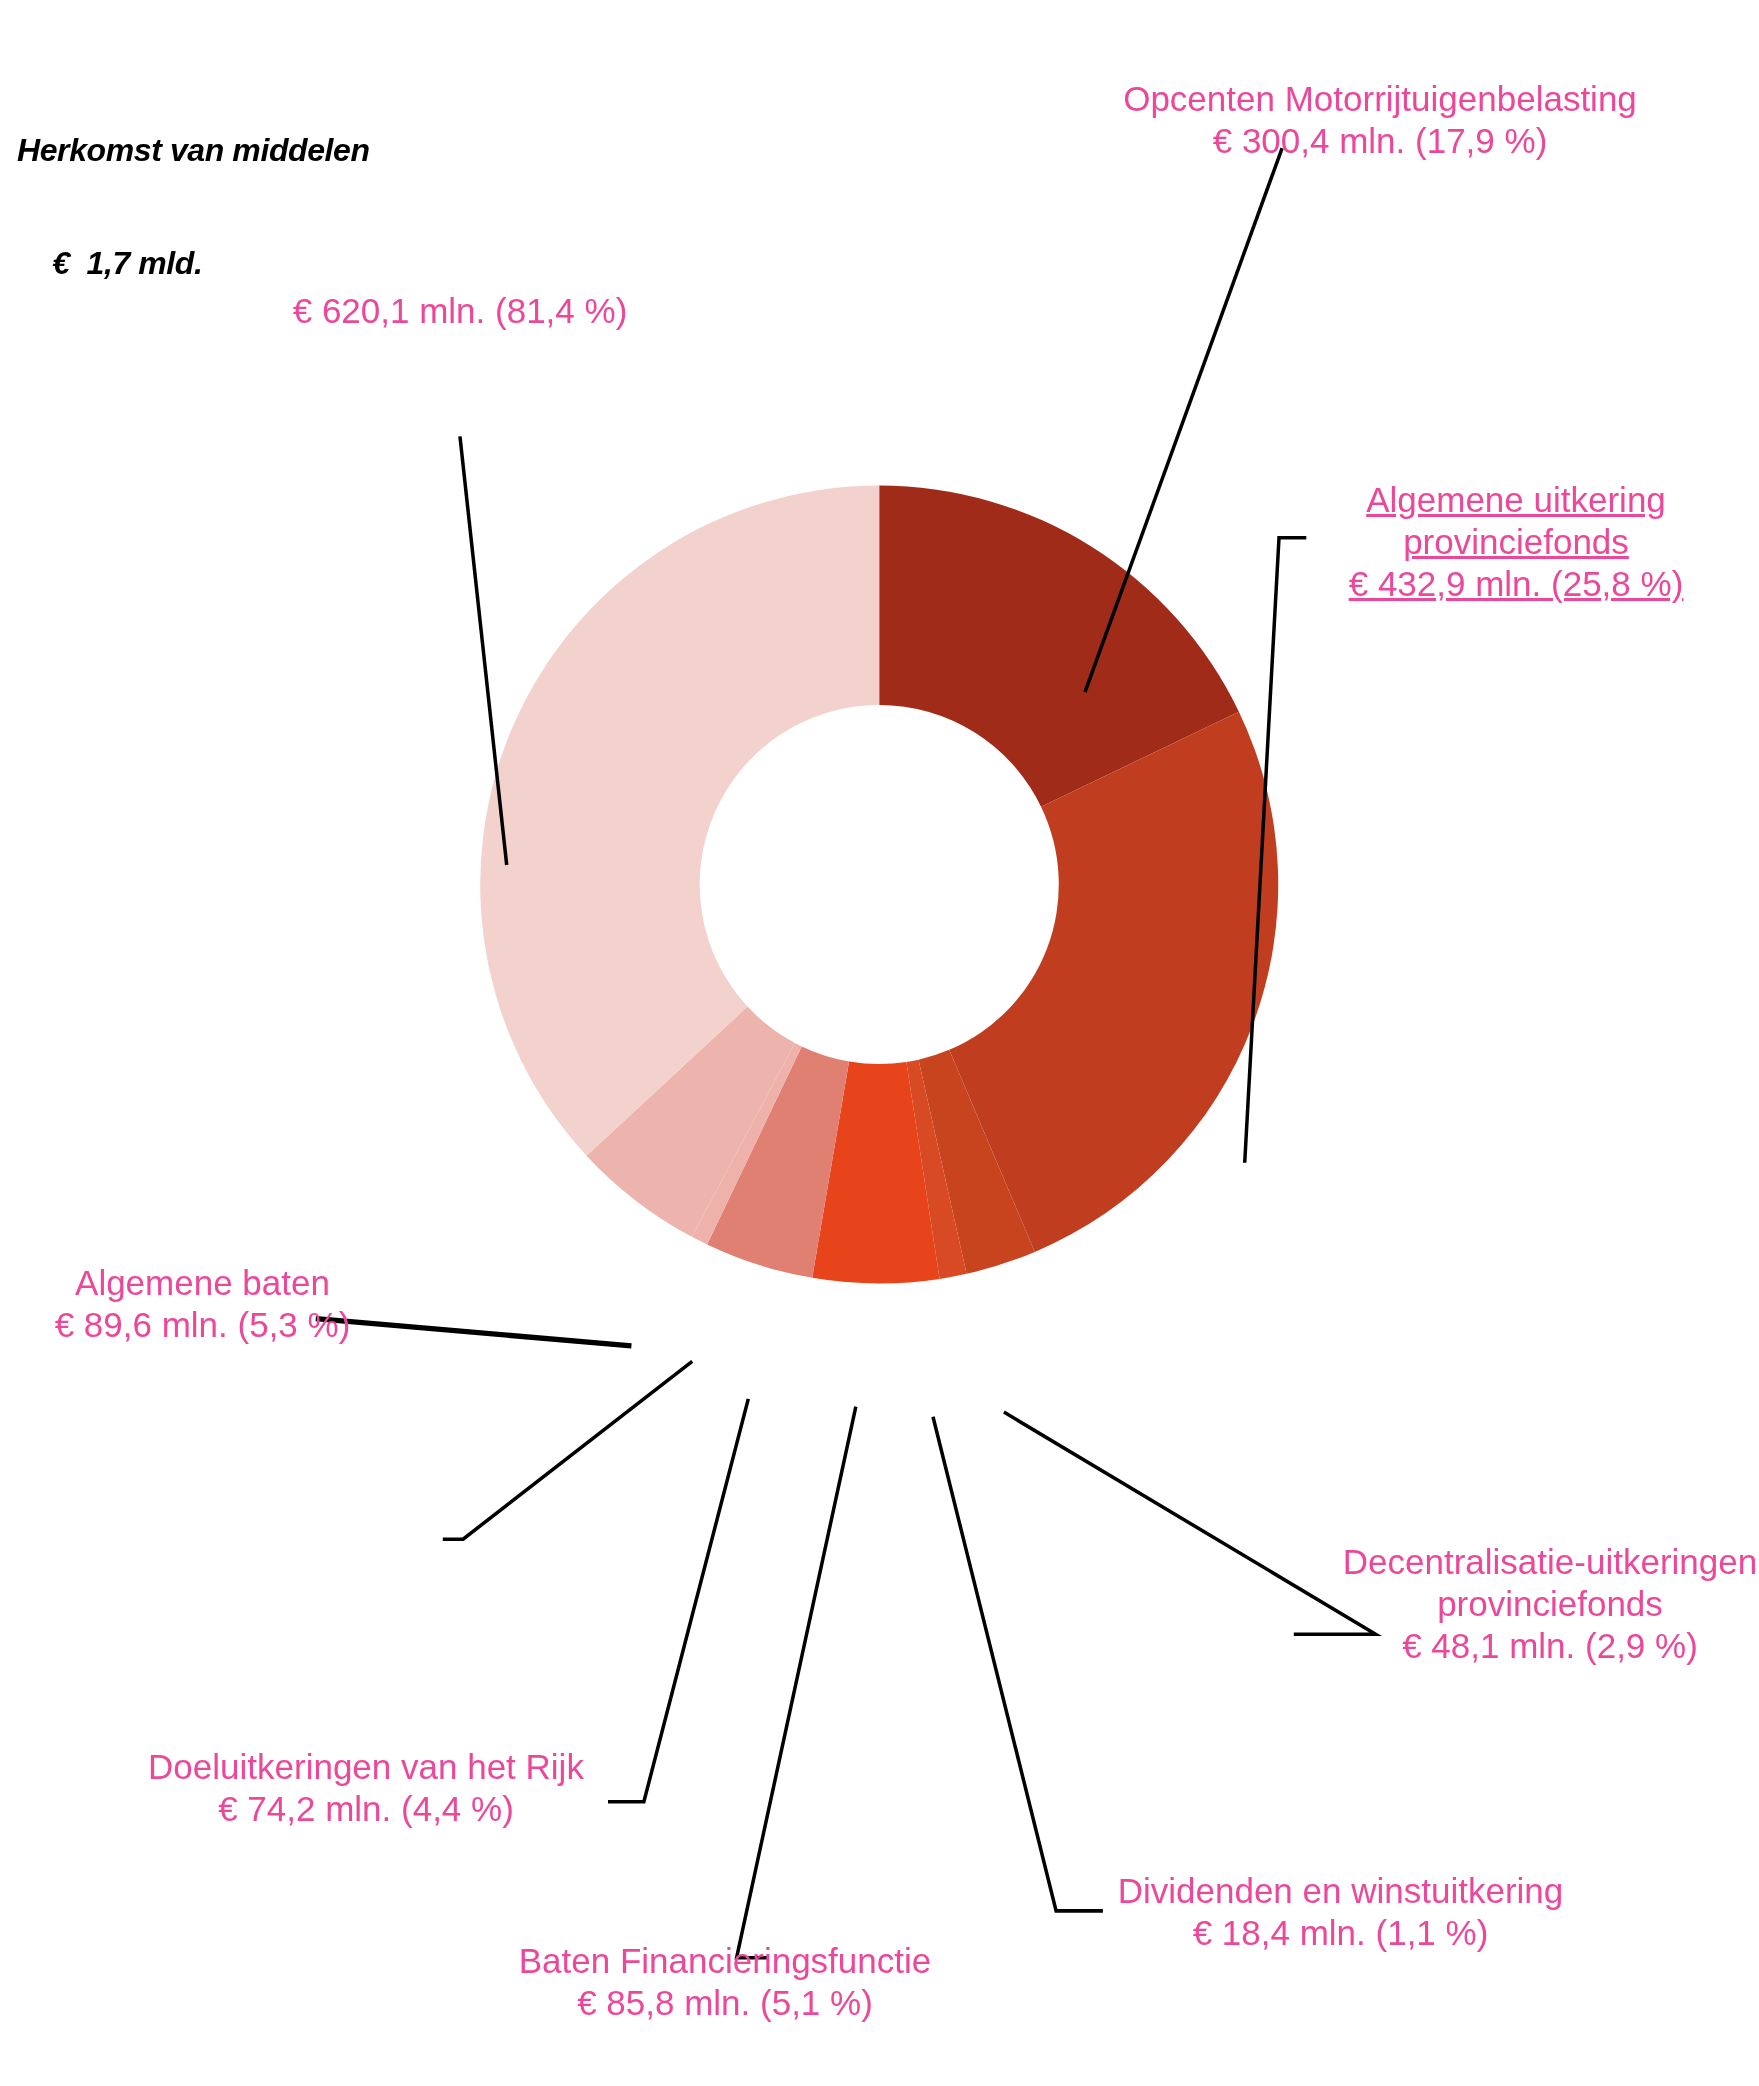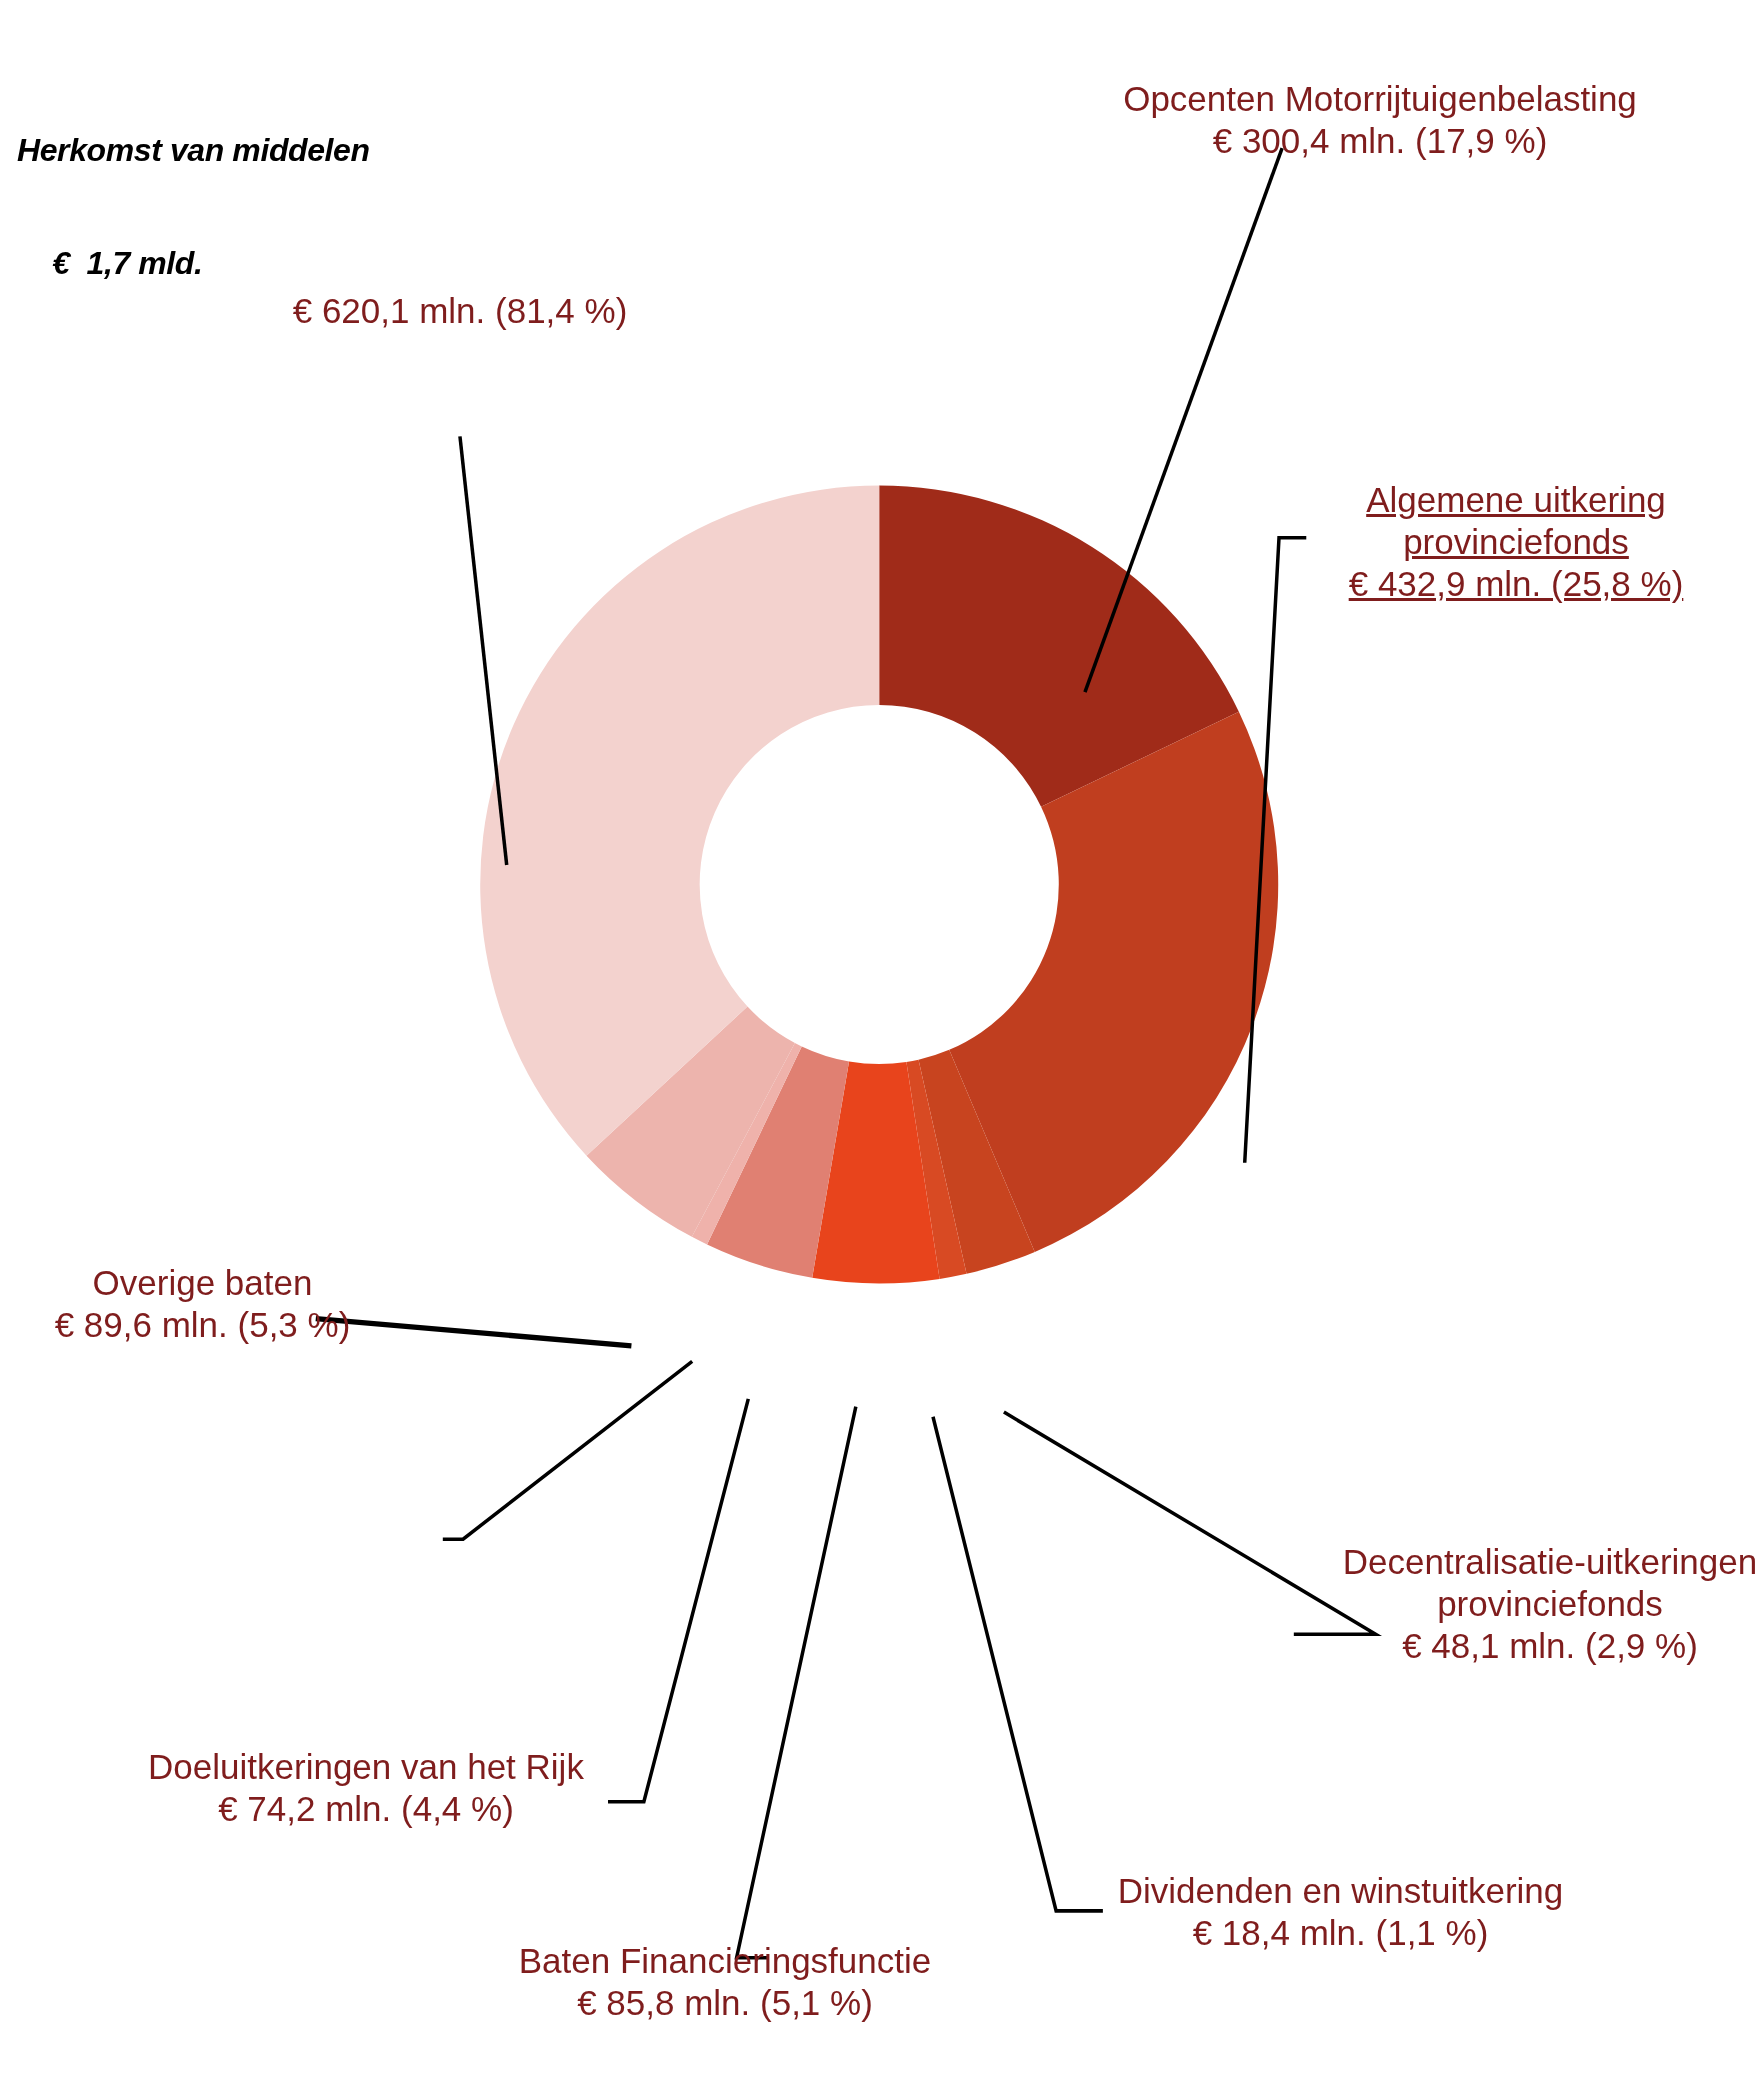--- a/index.html
+++ b/index.html
@@ -31,21 +31,21 @@
     font-style: italic;
   }
   .title-line1 { display: block; text-align: left; }
   .title-line2 { display: block; text-align: center; padding-right: 132px; }
 
   .callout {
     position: absolute;
     font-size: 35px;
     line-height: 1.20;
     white-space: nowrap;
-    color: #7f1d1d;
+    color: #ec4899;
   }
   .callout .l1, .callout .l2, .callout .l3 { display: block; }
   .ta-center { text-align: center; }
 
   svg.donut {
     position: absolute;
     left: 0; top: 0;
     width: 1760px;
     height: 2087px;
   }
@@ -132,21 +132,21 @@
     <span class="l2">€ 85,8 mln. (5,1 %)</span>
   </div>
 
   <div class="callout ta-center" style="left:132px; top:1746px; width:468px;">
     <span class="l1">Doeluitkeringen van het Rijk</span>
     <span class="l2">€ 74,2 mln. (4,4 %)</span>
   </div>
 
 
   <div class="callout ta-center" style="left:31px; top:1262px; width:343px;">
-    <span class="l1">Overige baten</span>
+    <span class="l1">Algemene baten</span>
     <span class="l2">€ 89,6 mln. (5,3 %)</span>
   </div>
 
   <div class="callout ta-center" style="left:226px; top:290px; width:468px;">
     <span class="l2">€ 620,1 mln. (81,4 %)</span>
   </div>
 
 </div>
 
 

